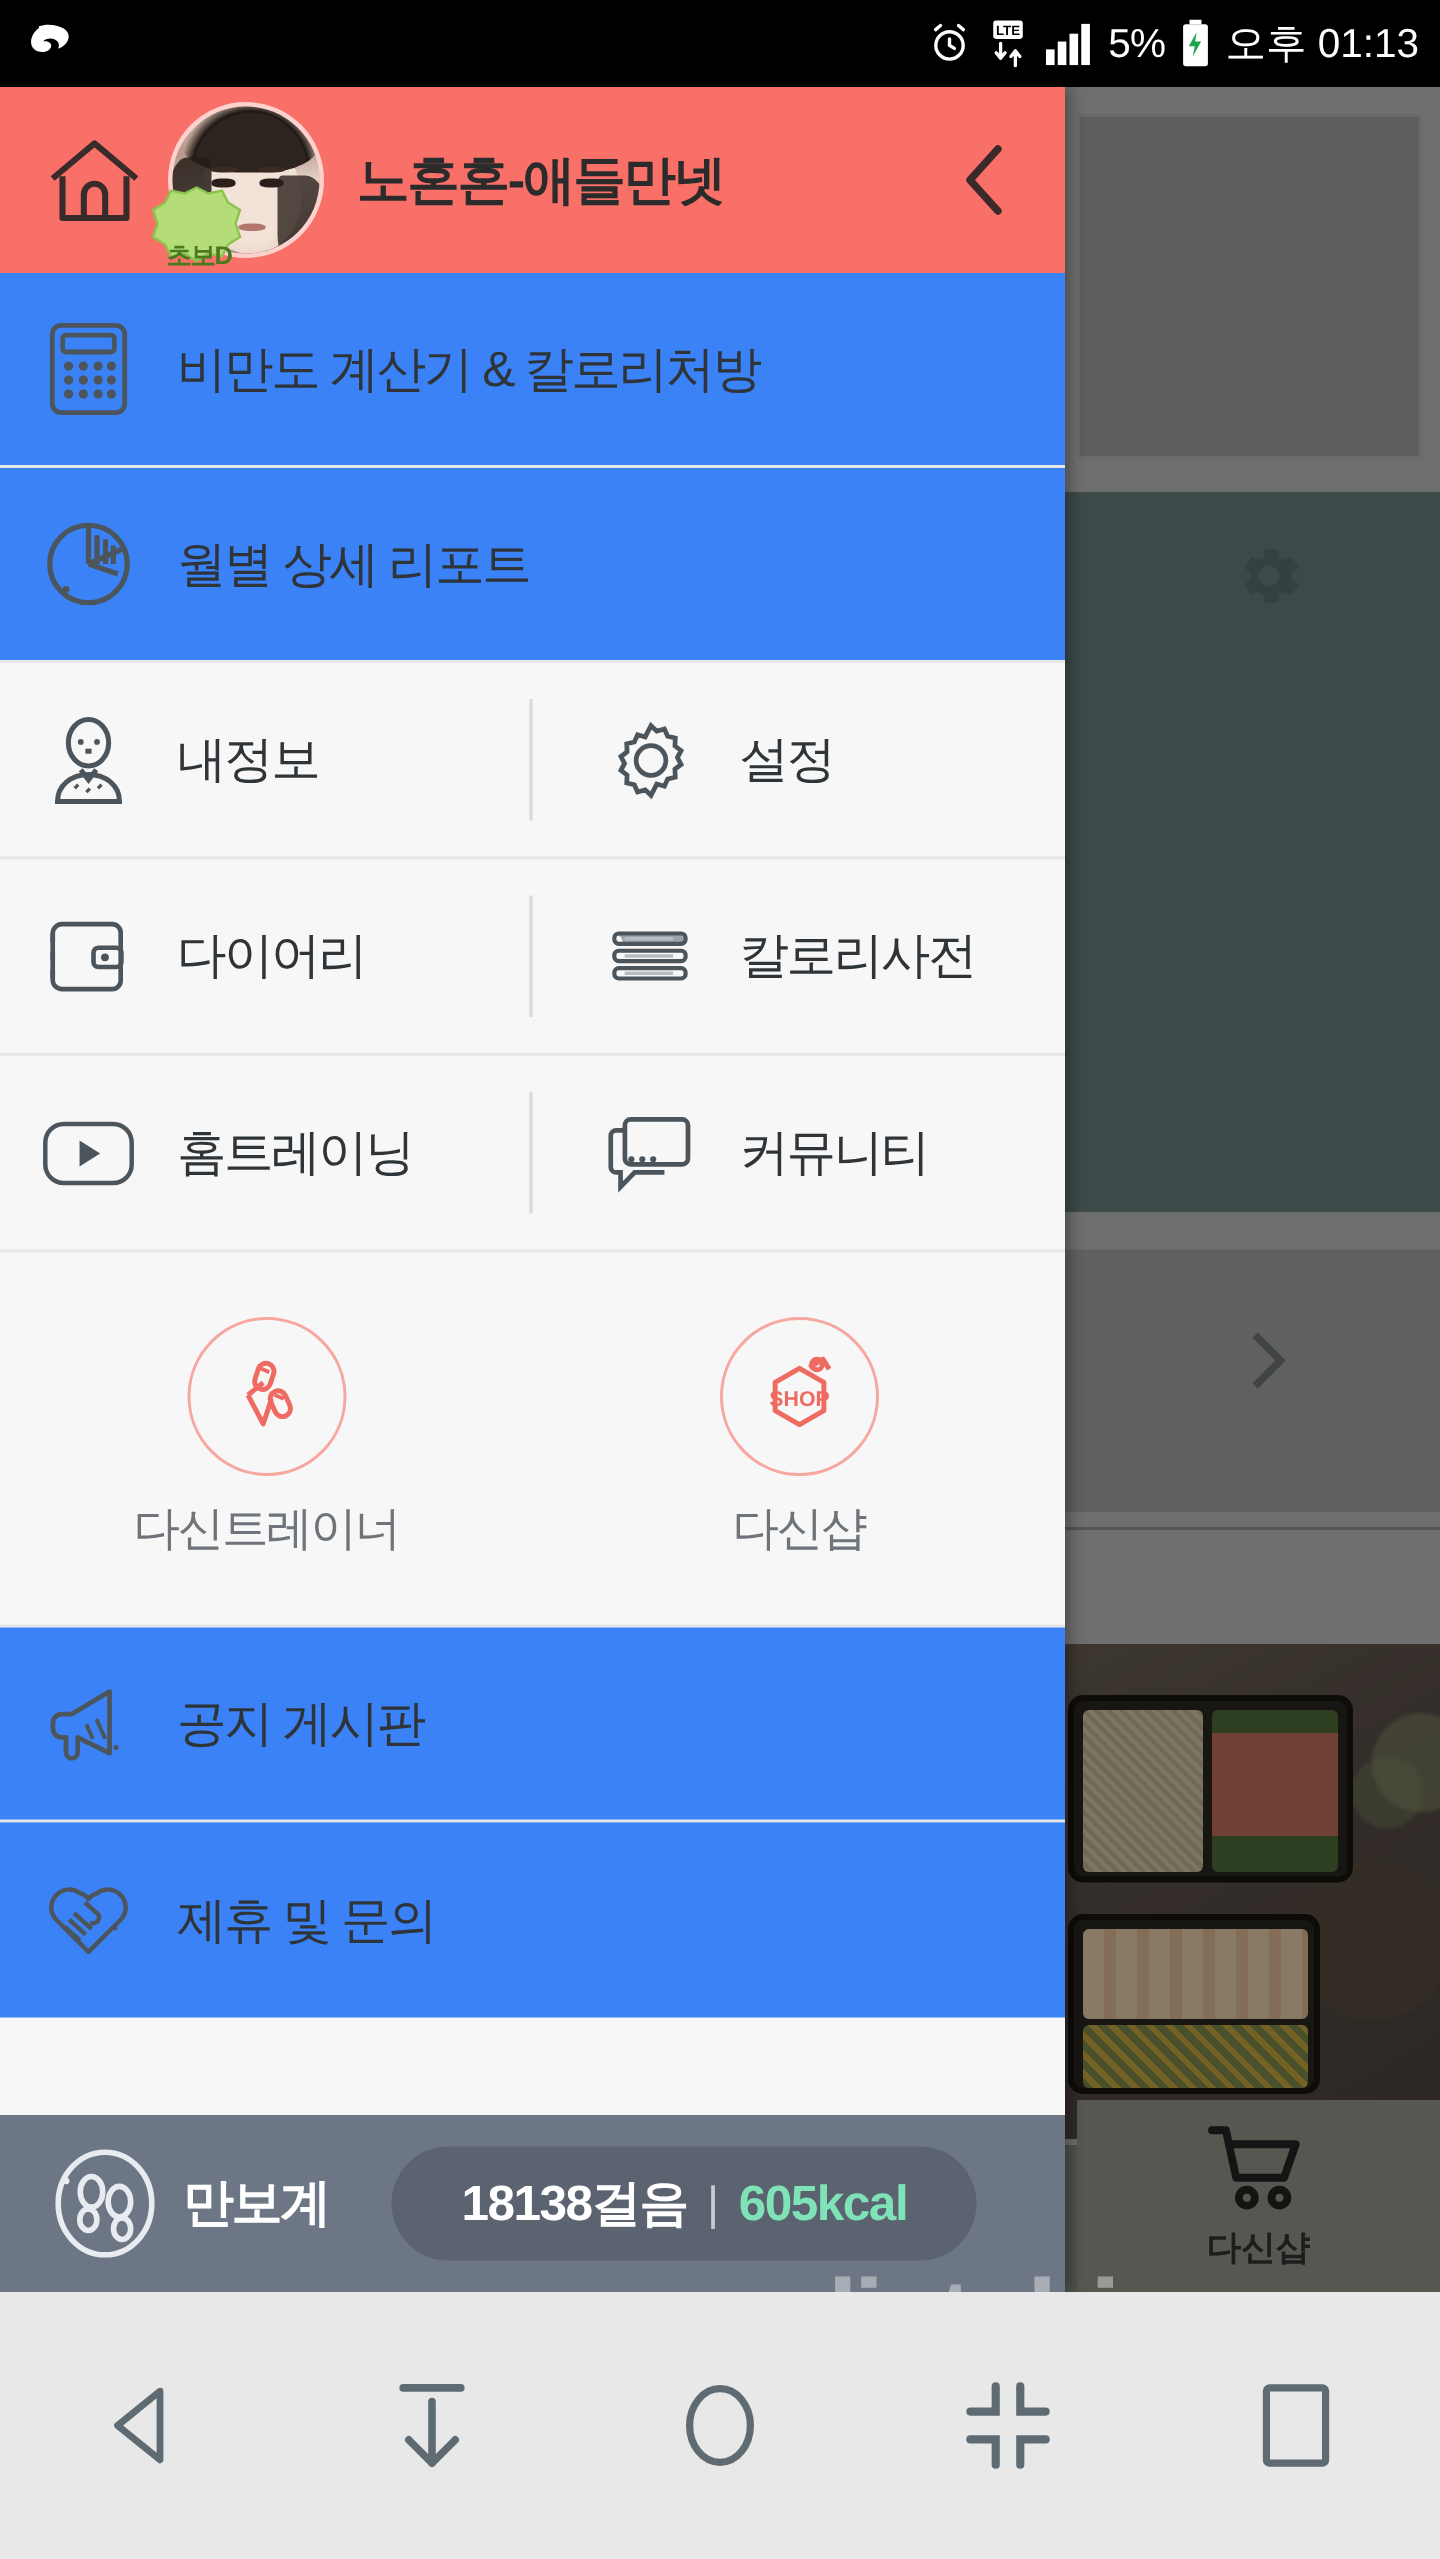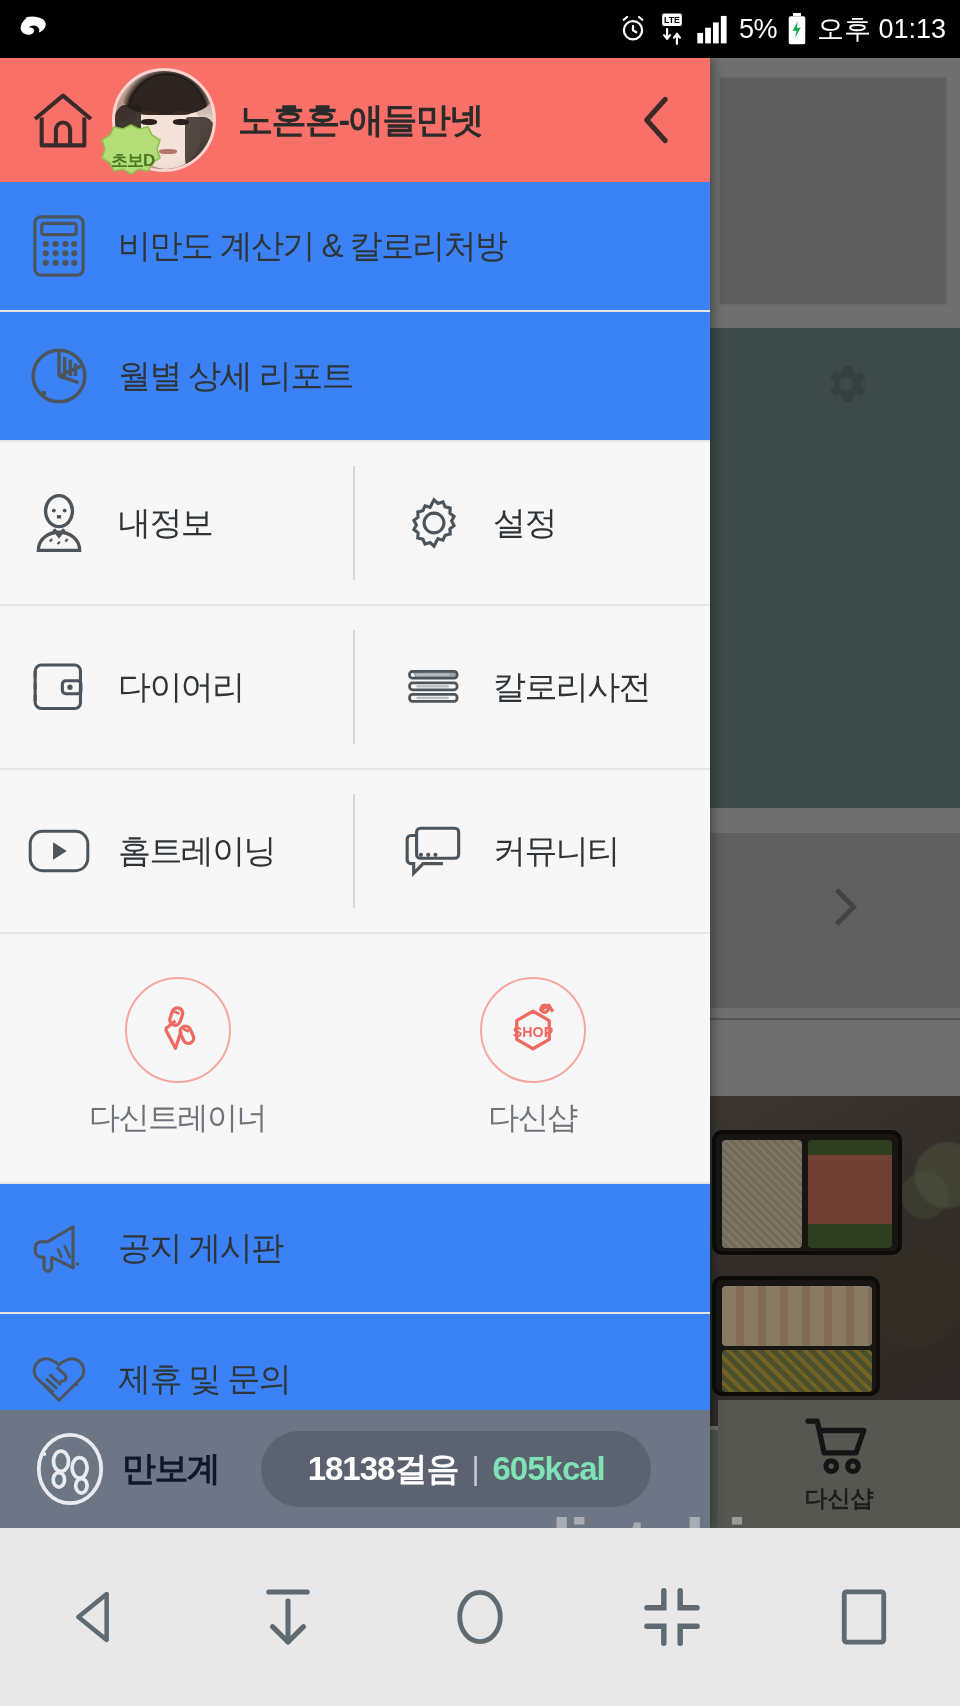--- a/index.html
+++ b/index.html
@@ -84,32 +84,32 @@
   .av-face { position:absolute; top:22px; left:18px; width:68px; height:76px; background:radial-gradient(ellipse at 50% 40%, #f2e2d7 0 60%, #ddc5b6 100%); border-radius:50% 50% 48% 48%; }
   .av-eye { position:absolute; top:48px; width:16px; height:6px; background:#2a1f1a; border-radius:40%; }
   .av-eye.l { left:26px; } .av-eye.r { left:58px; }
   .av-brow { position:absolute; top:40px; width:18px; height:4px; background:#3a2b22; border-radius:40%; }
   .av-brow.l { left:25px; } .av-brow.r { left:57px; }
   .av-mouth { position:absolute; top:78px; left:44px; width:18px; height:5px; background:#b4766b; border-radius:40%; }
   .badge {
     position:absolute; left:-12px; bottom:-8px; width:62px; height:58px;
     display:flex; align-items:center; justify-content:center;
   }
-  .badge-txt { position:absolute; font-size:17px; color:#4a7a1f; font-weight:700; letter-spacing:-1px; top:27px; left:11px;}
+  .badge-txt { position:absolute; font-size:17px; color:#4a7a1f; font-weight:700; letter-spacing:-1px; top:37px; left:11px;}
   .uname { margin-left:22px; font-size:35px; color:#2b2b2b; font-weight:700; letter-spacing:-1.5px; }
   .back-chev { margin-left:auto; width:54px; display:flex; align-items:center; justify-content:center; }
 
   .menu-row {
     display:flex; align-items:center; height:130px;
     border-bottom:2px solid #e6e6e6; background:#3b82f6;
   }
   .menu-row .ico { width:118px; flex:0 0 118px; display:flex; align-items:center; justify-content:center; }
   .menu-row .lbl { font-size:33px; color:#2e3438; letter-spacing:-1.6px; font-weight:500; }
 
-  .split-row { display:flex; height:164px; border-bottom:2px solid #e6e6e6; background:#f7f7f7; }
+  .split-row { display:flex; height:131px; border-bottom:2px solid #e6e6e6; background:#f7f7f7; }
   .split-cell { display:flex; align-items:center; flex:1; position:relative; }
   .split-cell.left  { flex:0 0 355px; }
   .split-cell.right { padding-left:20px; }
   .split-cell.left::after {
     content:""; position:absolute; right:0; top:24px; bottom:24px; width:2px; background:#d8d8d8;
   }
   .split-cell .ico { width:118px; flex:0 0 118px; display:flex; align-items:center; justify-content:center; }
   .split-cell .lbl { font-size:33px; color:#2e3438; letter-spacing:-1.6px; font-weight:500; }
 
   .promo-row { display:flex; height:250px; border-bottom:2px solid #e6e6e6; background:#f7f7f7; }
@@ -119,21 +119,21 @@
     border:2px solid #f7a79f; display:flex; align-items:center; justify-content:center;
   }
   .promo-lbl { font-size:31px; color:#6e7479; letter-spacing:-1.5px; }
 
   
   .pedo {
     position:absolute; bottom:0; left:0; width:710px; height:118px;
     background:#6d7684; display:flex; align-items:center; padding-left:22px;
   }
   .pedo-ico { width:96px; flex:0 0 96px; display:flex; align-items:center; justify-content:center; }
-  .pedo-lbl { font-size:34px; color:#0f172a; letter-spacing:-1.6px; font-weight:600; margin-left:4px;}
+  .pedo-lbl { font-size:34px; color:#ffffff; letter-spacing:-1.6px; font-weight:600; margin-left:4px;}
   .pedo-pill {
     margin-left:42px; height:76px; min-width:390px; border-radius:38px;
     background:#5b6370; display:flex; align-items:center; justify-content:center; gap:1px;
     padding:0 34px;
   }
   .pedo-steps { font-size:33px; color:#ffffff; font-weight:600; letter-spacing:-1px; }
   .pedo-sep { font-size:31px; color:#c6cbd3; margin:0 12px; }
   .pedo-kcal { font-size:33px; color:#7fe3b7; font-weight:600; letter-spacing:-1px; }
 
   

